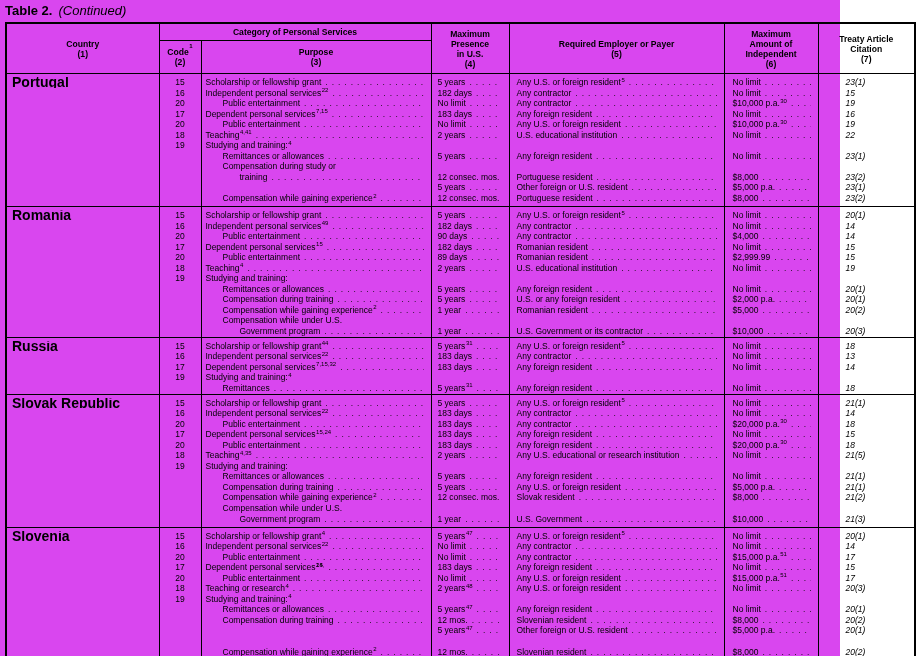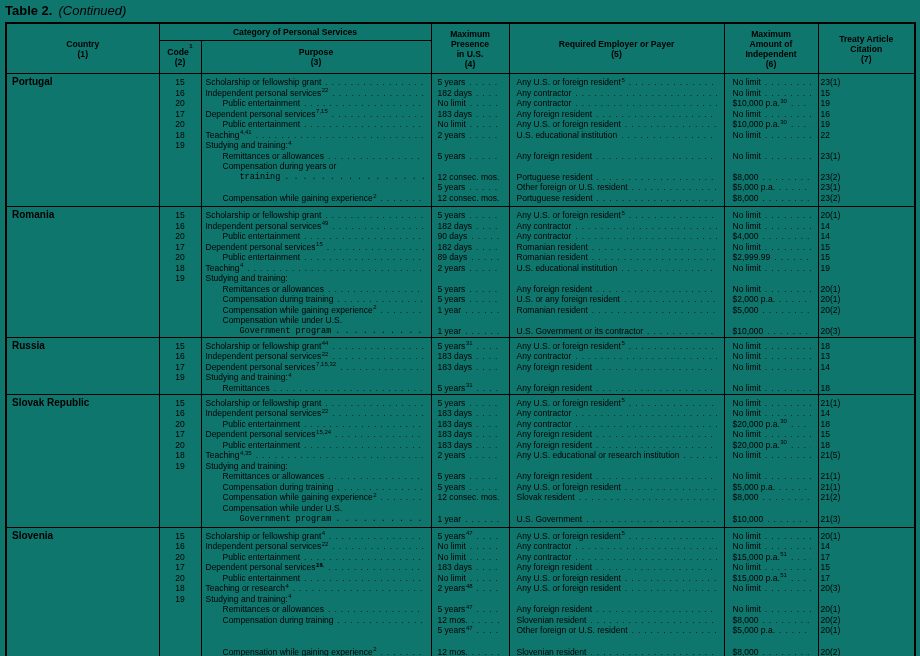--- a/index.html
+++ b/index.html
@@ -1,17 +1,17 @@
 <!DOCTYPE html>
 <html><head>
 <meta charset="utf-8">
 <style>
   html,body { margin:0; padding:0; background:#fff; }
   .page {
-    position:relative; width:920px; height:656px; background:#0f766e;
+    position:relative; width:840px; height:656px; background:#d946ef;
     font-family:"Liberation Sans", sans-serif; color:#000;
   }
   .title-bar { position:absolute; top:3px; left:5px; font-size:13px; }
   .title-main { font-weight:bold; }
   .title-note { font-style:italic; margin-left:6px; }
 
   table.treaty {
     position:absolute; top:22px; left:5px;
     border-collapse:collapse; table-layout:fixed; width:909px;
     border:2px solid #000;
@@ -30,29 +30,29 @@
 
   .line { display:flex; align-items:baseline; height:10.55px; line-height:10.55px;
           font-size:8.5px; overflow:hidden; }
   .line .txt { white-space:pre; }
   .line .dots {
     flex:1 1 auto; min-width:0; overflow:hidden; white-space:nowrap;
     letter-spacing:4px; padding-left:4px; margin-right:7px; color:#111;
   }
   sup { font-size:6px; line-height:0; position:relative; top:-3.5px; margin-left:0.5px; }
 
-  .col-country .line { padding-left:5px; font-weight:bold; font-size:10px; }
+  .col-country .line { padding-left:5px; font-weight:bold; font-size:14px; }
   .col-code .line { justify-content:center; }
   .col-purpose .line.ind0 { padding-left:4px; }
   .col-purpose .line.ind1 { padding-left:21px; }
-  .col-purpose .line.ind2 { padding-left:38px;font-family:Liberation Mono, monospace; }
+  .col-purpose .line.ind2 { padding-left:38px; }
   .col-presence .line { padding-left:6px; }
   .col-employer .line { padding-left:7px; }
   .col-comp .line { padding-left:8px; }
-  .col-article .line { padding-left:2px; }
+  .col-article .line { padding-left:27px;font-style:italic; }
 </style>
 </head>
 <body>
 
 <div class="page">
   <div class="title-bar">
     <span class="title-main">Table 2.</span><span class="title-note">(Continued)</span>
   </div>
 
   <table class="treaty">
@@ -180,21 +180,21 @@
             </div>
             <div class="line ind0">
               <span class="txt">Studying and training:</span>
               <sup>4</sup>
             </div>
             <div class="line ind1">
               <span class="txt">Remittances or allowances</span>
               <span class="dots">................................................................................</span>
             </div>
             <div class="line ind1">
-              <span class="txt">Compensation during years or</span>
+              <span class="txt">Compensation during study or</span>
             </div>
             <div class="line ind2">
               <span class="txt">training</span>
               <span class="dots">................................................................................</span>
             </div>
             <div class="line ind0">
               <span class="txt">&nbsp;</span>
             </div>
             <div class="line ind1">
               <span class="txt">Compensation while gaining experience</span>

